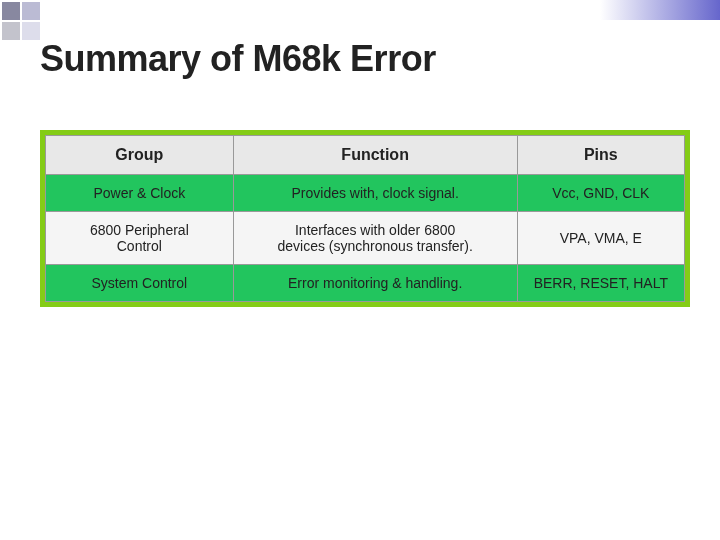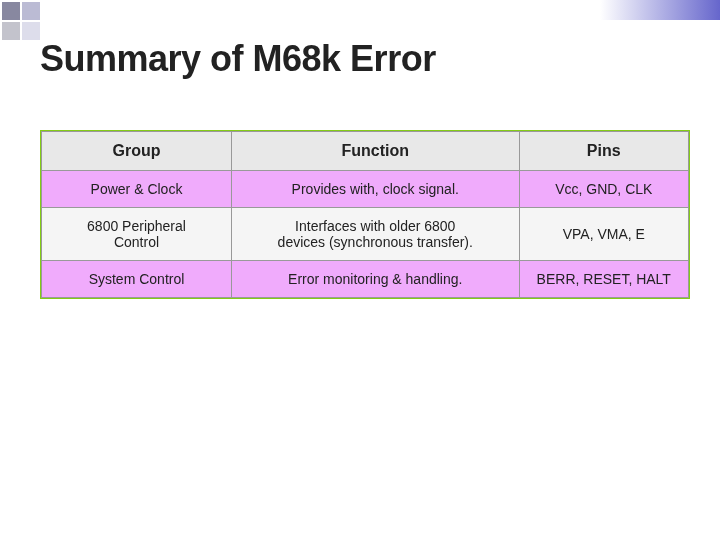--- a/index.html
+++ b/index.html
@@ -81,21 +81,21 @@
       font-weight: bold;
       color: #222222;
       letter-spacing: -0.5px;
     }
 
     .table-container {
       position: absolute;
       top: 130px;
       left: 40px;
       right: 30px;
-      border: 1px solid #84cc16;
+      border: 5px solid #84cc16;
     }
 
     table {
       width: 100%;
       border-collapse: collapse;
     }
 
     thead tr {
       background: #e8e8e8;
     }
@@ -103,21 +103,21 @@
     thead th {
       border: 1px solid #999999;
       padding: 10px 14px;
       text-align: center;
       font-size: 16px;
       font-weight: bold;
       color: #222222;
     }
 
     tbody tr {
-      background: #f0abfc;
+      background: #22c55e;
     }
 
     tbody tr:nth-child(even) {
       background: #f5f5f5;
     }
 
     tbody td {
       border: 1px solid #999999;
       padding: 10px 14px;
       font-size: 14px;

